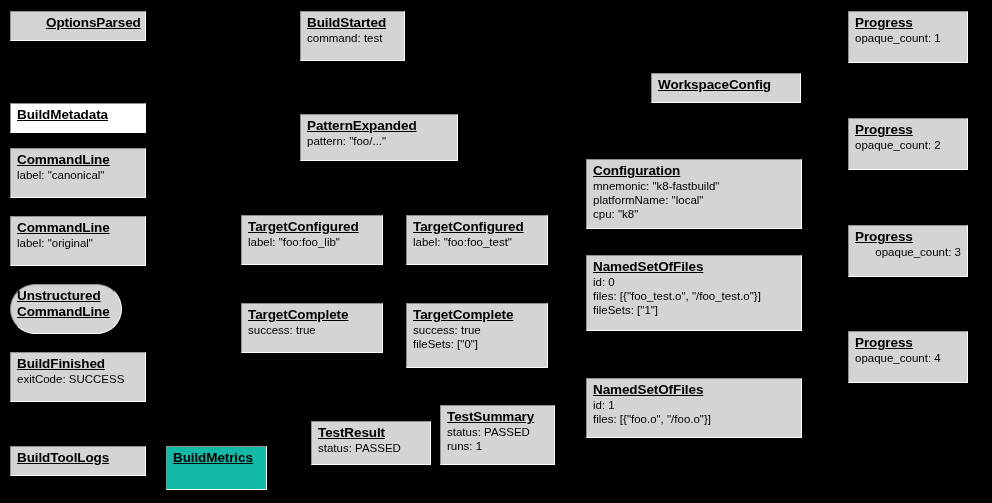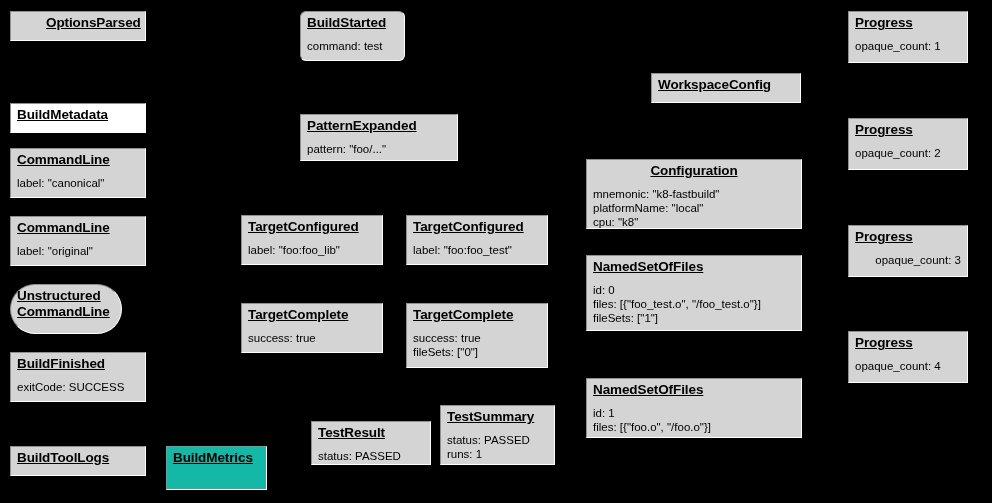--- a/index.html
+++ b/index.html
@@ -39,21 +39,21 @@
     color: #000000;
     text-decoration: underline;
     line-height: 16px;
     white-space: pre;
     letter-spacing: -0.1px;
   }
   .node-title.wrap {
     white-space: pre-line;
   }
   .node-fields {
-    margin-top: 8px;
+    margin-top: 0px;
   }
   .node-field {
     font-size: 11.5px;
     color: #000000;
     line-height: 14px;
     white-space: pre;
   }
 </style>
 </head>
 <body>
@@ -86,21 +86,21 @@
       <div class="node-fields">
         <div class="node-field" style="color: rgb(0, 0, 0);">exitCode: SUCCESS</div>
       </div>
     </div>
     <div class="node" style="left: 10px; top: 446px; width: 136px; height: 30px; background: rgb(212, 212, 212); border-color: rgb(143, 143, 143) rgb(255, 255, 255) rgb(255, 255, 255) rgb(143, 143, 143);">
       <div class="node-title" style="color: rgb(0, 0, 0);">BuildToolLogs</div>
     </div>
     <div class="node" style="left: 166px; top: 446px; width: 101px; height: 44px; background: #14b8a6; border-color: rgb(143, 143, 143) rgb(255, 255, 255) rgb(255, 255, 255) rgb(143, 143, 143);">
       <div class="node-title" style="color: rgb(0, 0, 0);">BuildMetrics</div>
     </div>
-    <div class="node" style="left: 300px; top: 11px; width: 105px; height: 50px; background: rgb(212, 212, 212); border-color: rgb(143, 143, 143) rgb(255, 255, 255) rgb(255, 255, 255) rgb(143, 143, 143); border-radius: 6px;">
+    <div class="node" style="left: 300px; top: 11px; width: 105px; height: 50px; background: rgb(212, 212, 212); border-color: rgb(143, 143, 143) rgb(255, 255, 255) rgb(255, 255, 255) rgb(143, 143, 143);">
       <div class="node-title" style="color: rgb(0, 0, 0);">BuildStarted</div>
       <div class="node-fields">
         <div class="node-field" style="color: rgb(0, 0, 0);">command: test</div>
       </div>
     </div>
     <div class="node" style="left: 300px; top: 114px; width: 158px; height: 47px; background: rgb(212, 212, 212); border-color: rgb(143, 143, 143) rgb(255, 255, 255) rgb(255, 255, 255) rgb(143, 143, 143);">
       <div class="node-title" style="color: rgb(0, 0, 0);">PatternExpanded</div>
       <div class="node-fields">
         <div class="node-field" style="color: rgb(0, 0, 0);">pattern: "foo/..."</div>
       </div>
@@ -140,21 +140,21 @@
       <div class="node-title" style="color: rgb(0, 0, 0);">TestSummary</div>
       <div class="node-fields">
         <div class="node-field" style="color: rgb(0, 0, 0);">status: PASSED</div>
         <div class="node-field" style="color: rgb(0, 0, 0);">runs: 1</div>
       </div>
     </div>
     <div class="node" style="left: 651px; top: 73px; width: 150px; height: 30px; background: rgb(212, 212, 212); border-color: rgb(143, 143, 143) rgb(255, 255, 255) rgb(255, 255, 255) rgb(143, 143, 143);">
       <div class="node-title" style="color: rgb(0, 0, 0);">WorkspaceConfig</div>
     </div>
     <div class="node" style="left: 586px; top: 159px; width: 216px; height: 70px; background: rgb(212, 212, 212); border-color: rgb(143, 143, 143) rgb(255, 255, 255) rgb(255, 255, 255) rgb(143, 143, 143);">
-      <div class="node-title" style="color: rgb(0, 0, 0); text-align: center;">Configuration</div>
+      <div class="node-title" style="color: rgb(0, 0, 0);">Configuration</div>
       <div class="node-fields">
         <div class="node-field" style="color: rgb(0, 0, 0);">mnemonic: "k8-fastbuild"</div>
         <div class="node-field" style="color: rgb(0, 0, 0);">platformName: "local"</div>
         <div class="node-field" style="color: rgb(0, 0, 0);">cpu: "k8"</div>
       </div>
     </div>
     <div class="node" style="left: 586px; top: 255px; width: 216px; height: 76px; background: rgb(212, 212, 212); border-color: rgb(143, 143, 143) rgb(255, 255, 255) rgb(255, 255, 255) rgb(143, 143, 143);">
       <div class="node-title" style="color: rgb(0, 0, 0);">NamedSetOfFiles</div>
       <div class="node-fields">
         <div class="node-field" style="color: rgb(0, 0, 0);">id: 0</div>

